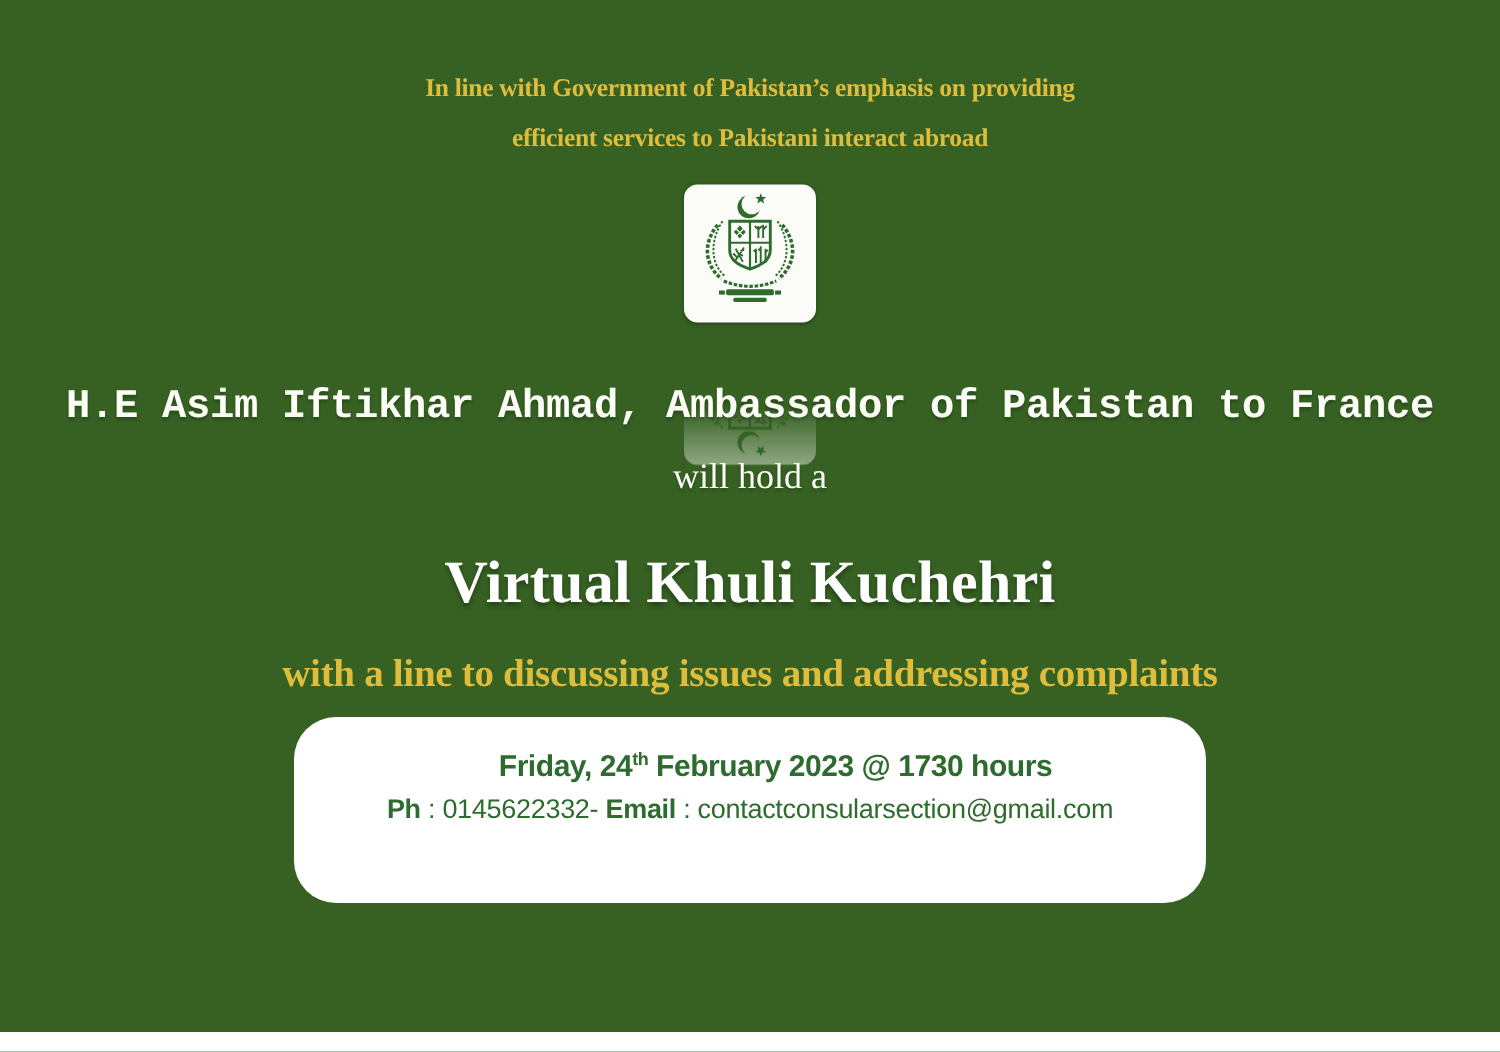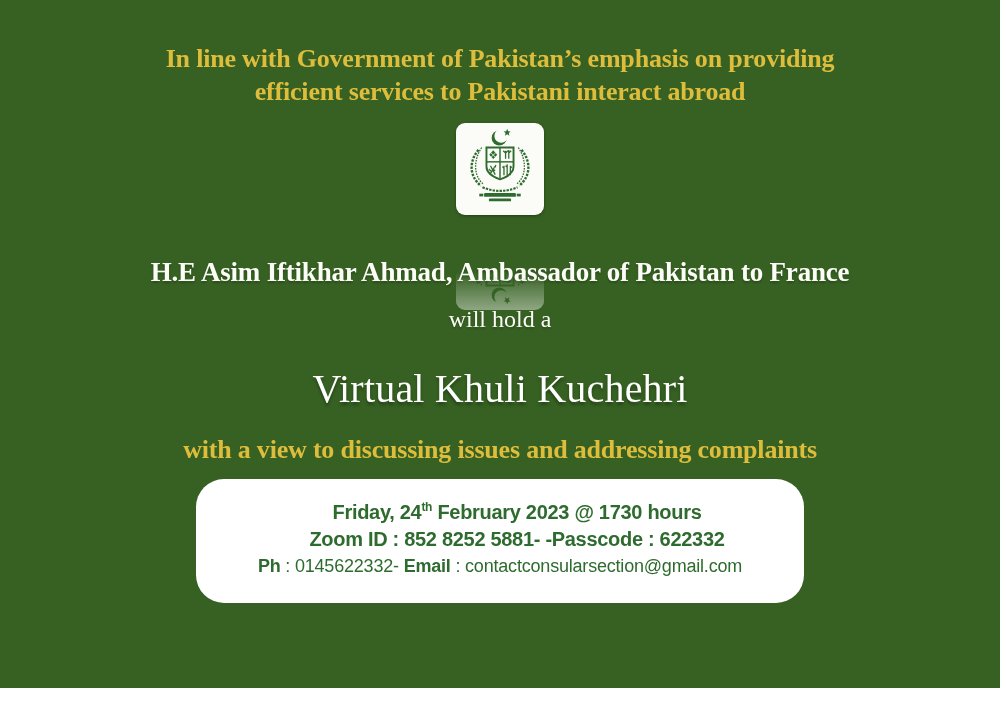--- a/index.html
+++ b/index.html
@@ -13,21 +13,21 @@
     position:relative;
     width:1000px;height:688px;
     background:#366122;
     text-align:center;
     overflow:hidden;
   }
   
   .intro{
     padding-top:42px;
     color:#dfbd3c;
-    font-size:26px;
+    font-size:17px;
     line-height:33px;
     font-weight:600;
     letter-spacing:-0.2px;
   }
   
   .emblem-wrap{
     margin:15px auto 0 auto;
     width:88px;height:92px;
     -webkit-box-reflect: below 3px linear-gradient(to bottom, rgba(0,0,0,0.45), transparent 42%);
   }
@@ -40,32 +40,33 @@
   }
   .emblem svg{display:block;}
   
   .heading{
     margin-top:42px;
     color:#fdfdf8;
     font-size:27px;
     font-weight:bold;
     letter-spacing:-0.2px;
     text-shadow:0 2px 2px rgba(0,0,0,0.22);
+    font-family:Liberation Mono, monospace;
   }
   .subheading{
     margin-top:18px;
     color:#fdfdf8;
     font-size:24px;
     text-shadow:0 2px 2px rgba(0,0,0,0.18);
   }
   .title{
     margin-top:32px;
     color:#ffffff;
     font-size:40px;
-    font-weight:normal;
+    font-weight:bold;
     letter-spacing:0.2px;
     text-shadow:0 3px 3px rgba(0,0,0,0.30);
   }
   
   .desc{
     margin-top:20px;
     color:#dfbd3c;
     font-size:26px;
     line-height:35px;
     font-weight:600;
@@ -157,24 +158,23 @@
     </div>
   </div>
 
   <div class="heading">H.E Asim Iftikhar Ahmad, Ambassador of Pakistan to France</div>
 
   <div class="subheading">will hold a</div>
 
   <div class="title">Virtual Khuli Kuchehri</div>
 
   <div class="desc">
-    <div>with a view to discussing issues and addressing complaints</div>
+    <div>with a line to discussing issues and addressing complaints</div>
   </div>
 
   <div class="infobox">
     <div class="l1"><span>Friday, 24</span><sup>th</sup><span> February 2023 @ 1730 hours</span></div>
-    <div class="l2">Zoom ID : 852 8252 5881- -Passcode : 622332</div>
     <div class="l3"><b>Ph</b><span> : 0145622332- </span><b>Email</b><span> : contactconsularsection@gmail.com</span></div>
   </div>
 
 </div>
 
 <div class="bottom-strip"></div>
 
 </body></html>

